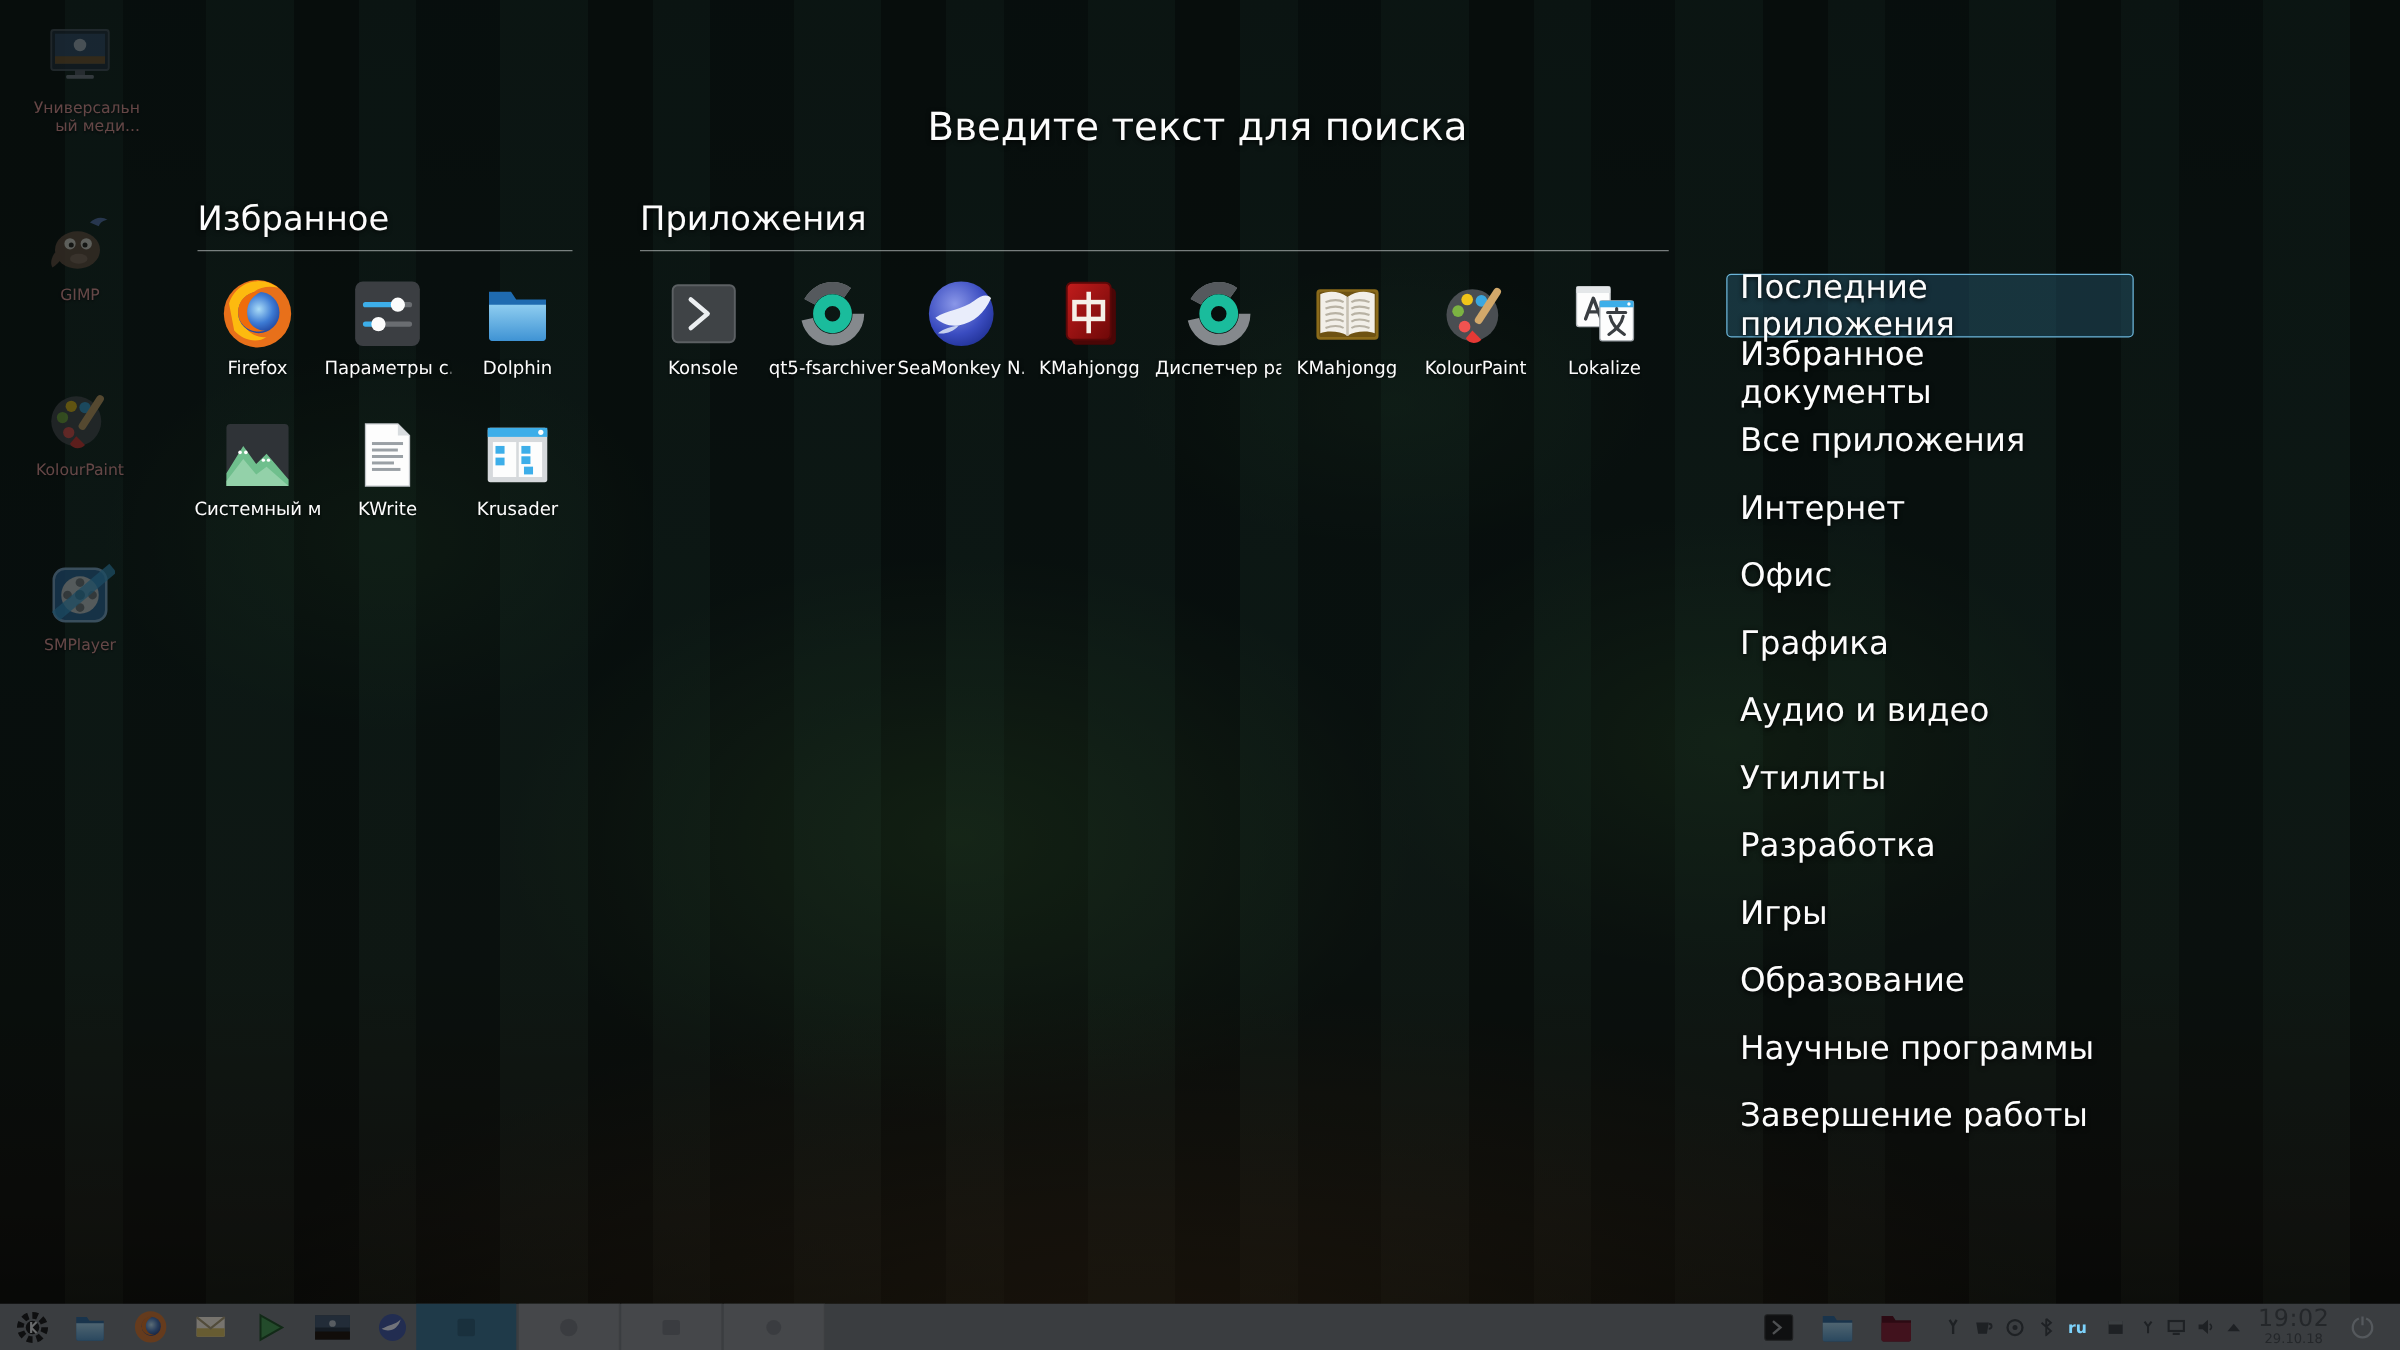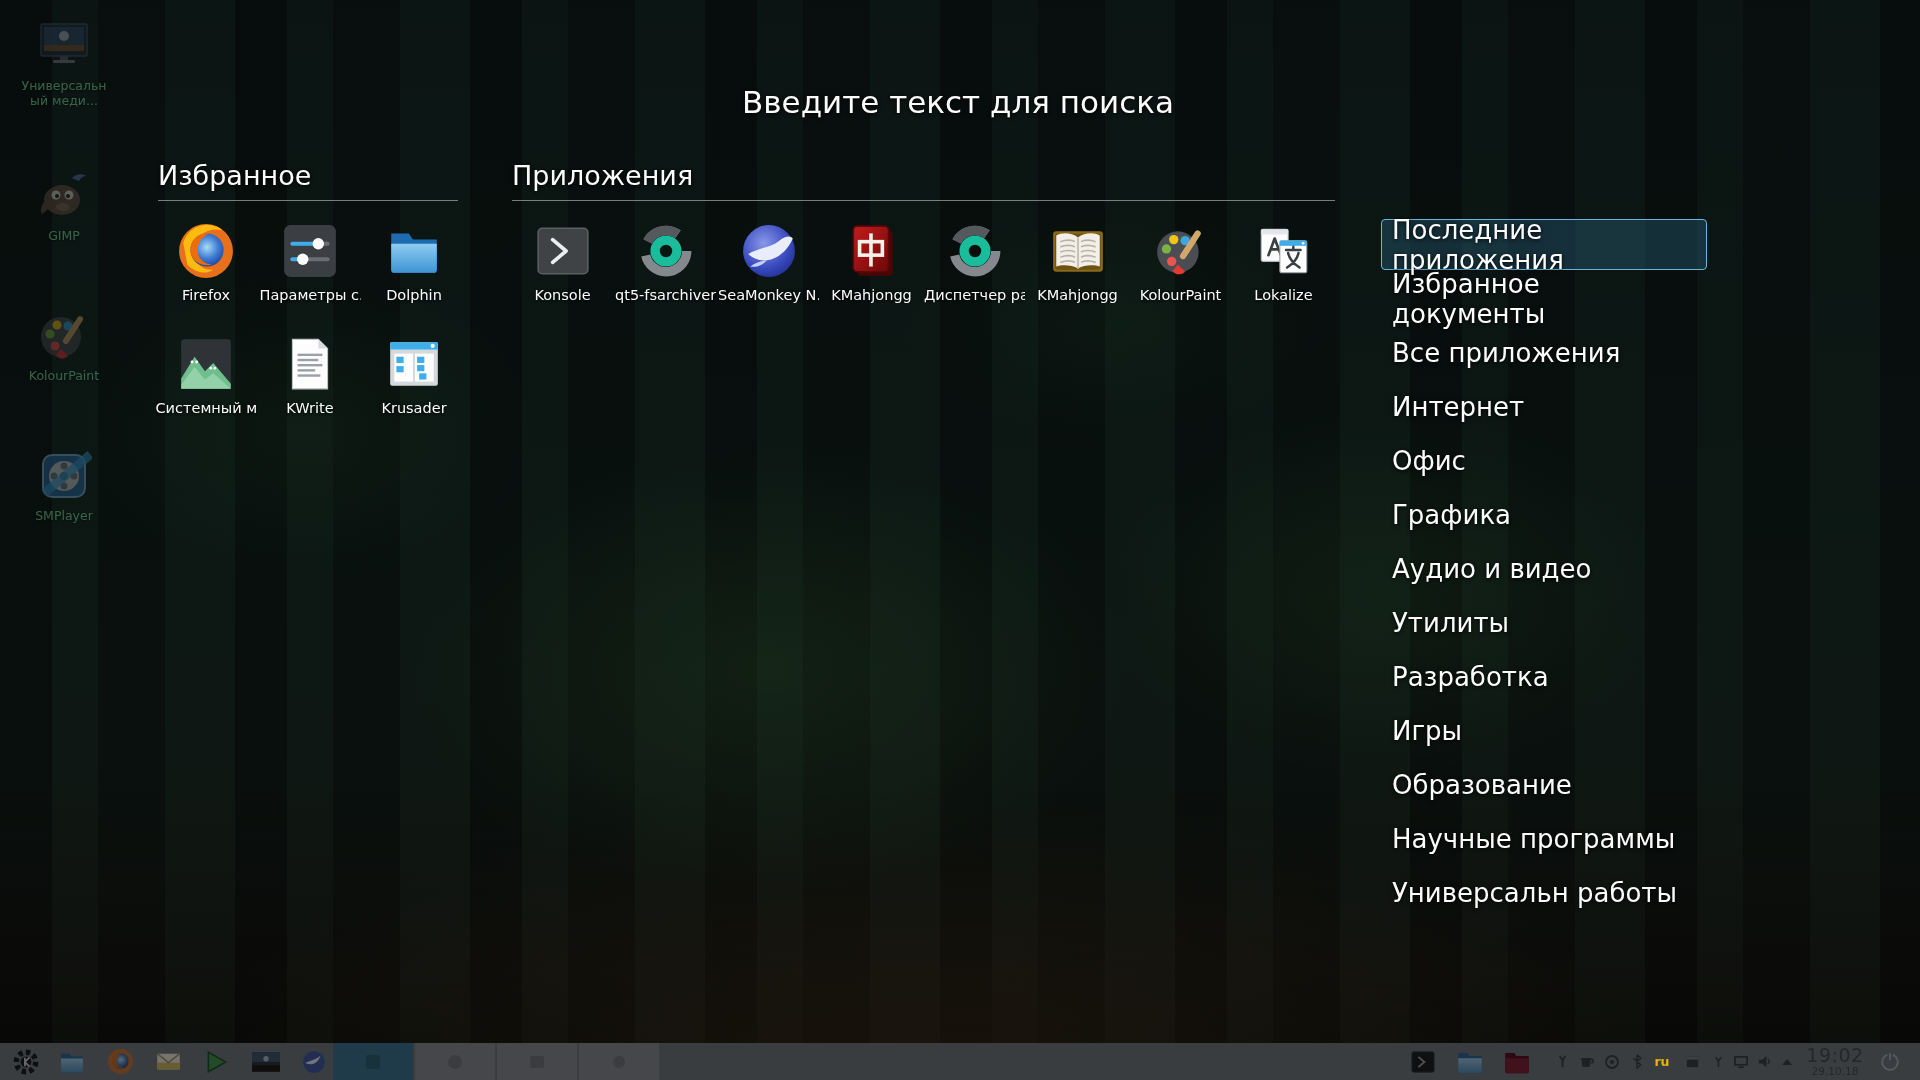--- a/index.html
+++ b/index.html
@@ -15,21 +15,21 @@
       radial-gradient(ellipse 300px 160px at 58% 30%, rgba(45,95,55,0.20), transparent 70%),
       radial-gradient(ellipse 980px 380px at 48% 100%, rgba(95,60,25,0.40), transparent 75%),
       repeating-linear-gradient(90deg, rgba(0,0,0,0.45) 0 52px, rgba(25,48,40,0.12) 52px 98px,
         rgba(0,0,0,0.36) 98px 165px, rgba(28,52,44,0.14) 165px 235px),
       linear-gradient(180deg,#101f1b 0%,#132620 48%,#18251d 72%,#1c1710 90%,#100c06 100%);}
 
   
   .desktop-icons{position:absolute;left:12px;top:0;width:104px;z-index:1;opacity:.8;}
   .desk-icon{position:absolute;left:0;width:104px;display:flex;flex-direction:column;align-items:center;}
   .desk-icon svg{width:56px;height:56px;}
-  .desk-label{margin-top:4px;font-size:12.5px;line-height:15px;color:#86efac;text-align:center;
+  .desk-label{margin-top:4px;font-size:12.5px;line-height:15px;color:#fca5a5;text-align:right;
               max-width:96px;text-shadow:0 1px 2px #000;}
 
   
   .overlay{position:absolute;inset:0;z-index:2;background:rgba(6,9,9,0.52);}
 
   
   .dashboard{position:absolute;inset:0;z-index:3;color:#fcfcfc;}
   .dashboard .txt{text-shadow:0 1px 4px rgba(0,0,0,0.9);}
   .search-hint{position:absolute;top:84px;left:0;right:4px;text-align:center;font-size:31px;}
 
@@ -62,21 +62,21 @@
 
   
   .taskbar{position:absolute;left:0;right:0;bottom:0;height:37px;background:#3a3d40;z-index:4;}
   .tb-item{position:absolute;top:0;height:37px;display:flex;align-items:center;justify-content:center;}
   .dim{filter:brightness(0.5) saturate(0.7);}
   .task-slot{position:absolute;top:0;height:37px;width:80px;display:flex;align-items:center;justify-content:center;}
   .task-slot.active{background:#1f3a49;}
   .task-slot.normal{background:#45474a;border-right:1px solid rgba(0,0,0,0.12);}
   .faint{opacity:0.3;}
   .tray-ico svg{display:block;}
-  .kb-layout{font-size:12.5px;color:#eab308;font-weight:bold;}
+  .kb-layout{font-size:12.5px;color:#7dd3fc;font-weight:bold;}
   .clock{position:absolute;top:0;height:37px;left:1798px;width:74px;display:flex;
          flex-direction:column;align-items:center;justify-content:center;color:#24272a;}
   .clock .time{font-size:19px;line-height:19px;letter-spacing:0.5px;}
   .clock .date{font-size:10.5px;line-height:12px;}
 </style>
 </head>
 <body>
 
 <div class="screen">
 
@@ -349,21 +349,21 @@
       <div class="cat-item txt">Все приложения</div>
       <div class="cat-item txt">Интернет</div>
       <div class="cat-item txt">Офис</div>
       <div class="cat-item txt">Графика</div>
       <div class="cat-item txt">Аудио и видео</div>
       <div class="cat-item txt">Утилиты</div>
       <div class="cat-item txt">Разработка</div>
       <div class="cat-item txt">Игры</div>
       <div class="cat-item txt">Образование</div>
       <div class="cat-item txt">Научные программы</div>
-      <div class="cat-item txt">Универсальн работы</div>
+      <div class="cat-item txt">Завершение работы</div>
     </nav>
 
   </div>
 
   <div class="taskbar">
     <div class="tb-item dim" style="left:6px;width:40px">
       <svg width="26" height="26" viewBox="0 0 24 24">
         <circle cx="12" cy="12" r="9" fill="none" stroke="#1c1e20" stroke-width="5" stroke-dasharray="4 3"></circle>
         <circle cx="12" cy="12" r="5" fill="#1c1e20"></circle>
         <path d="M11 8 v8 M11 12 l4 -4 M11 12 l4 4" stroke="#cfd4d8" stroke-width="1.6" fill="none"></path>

